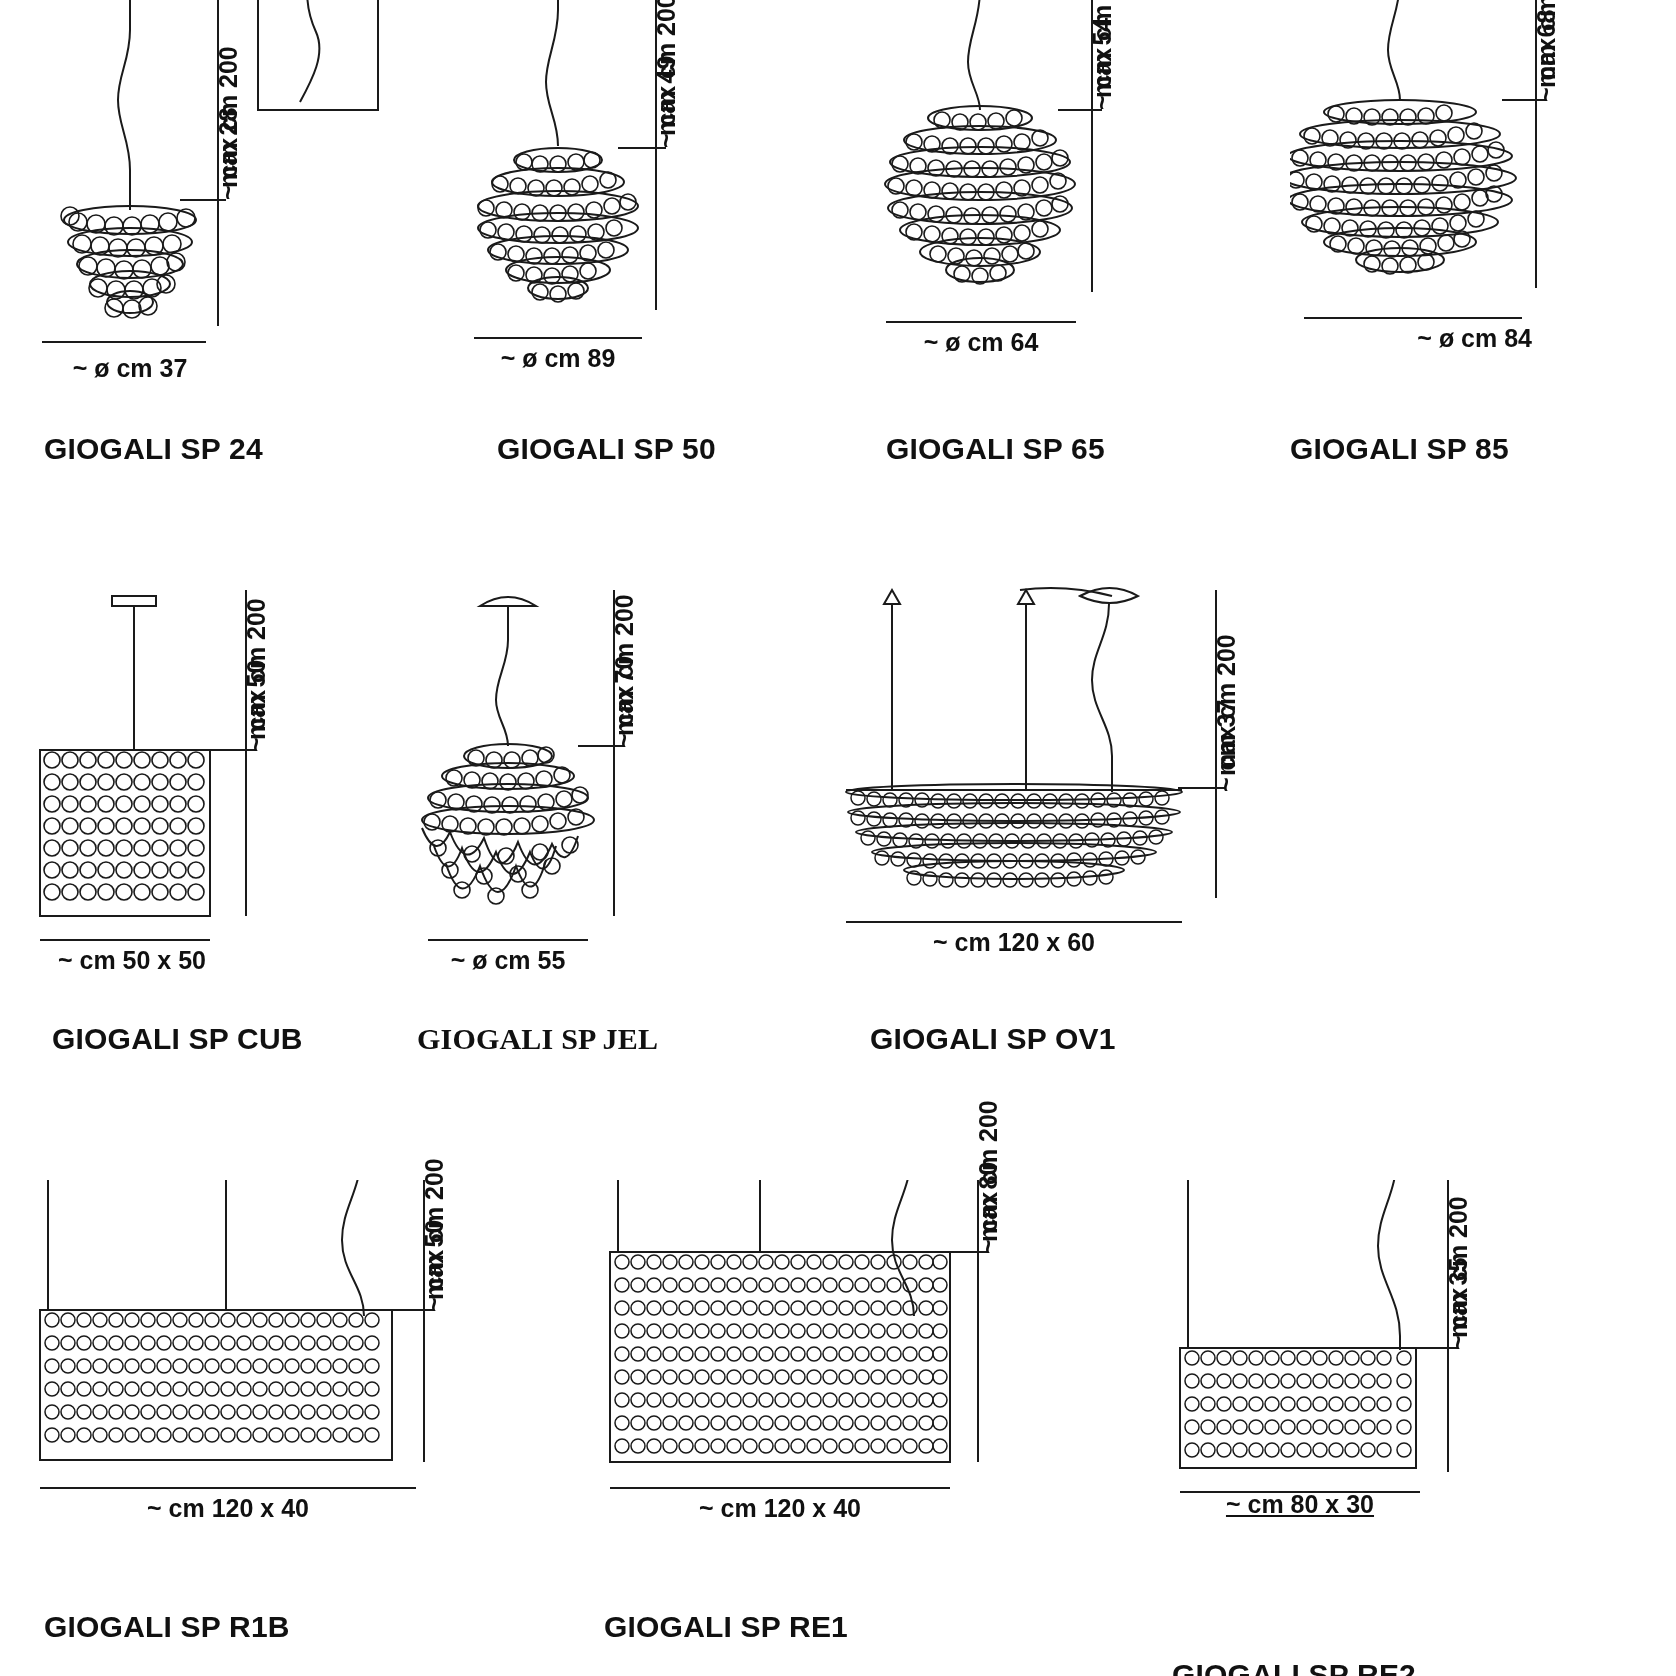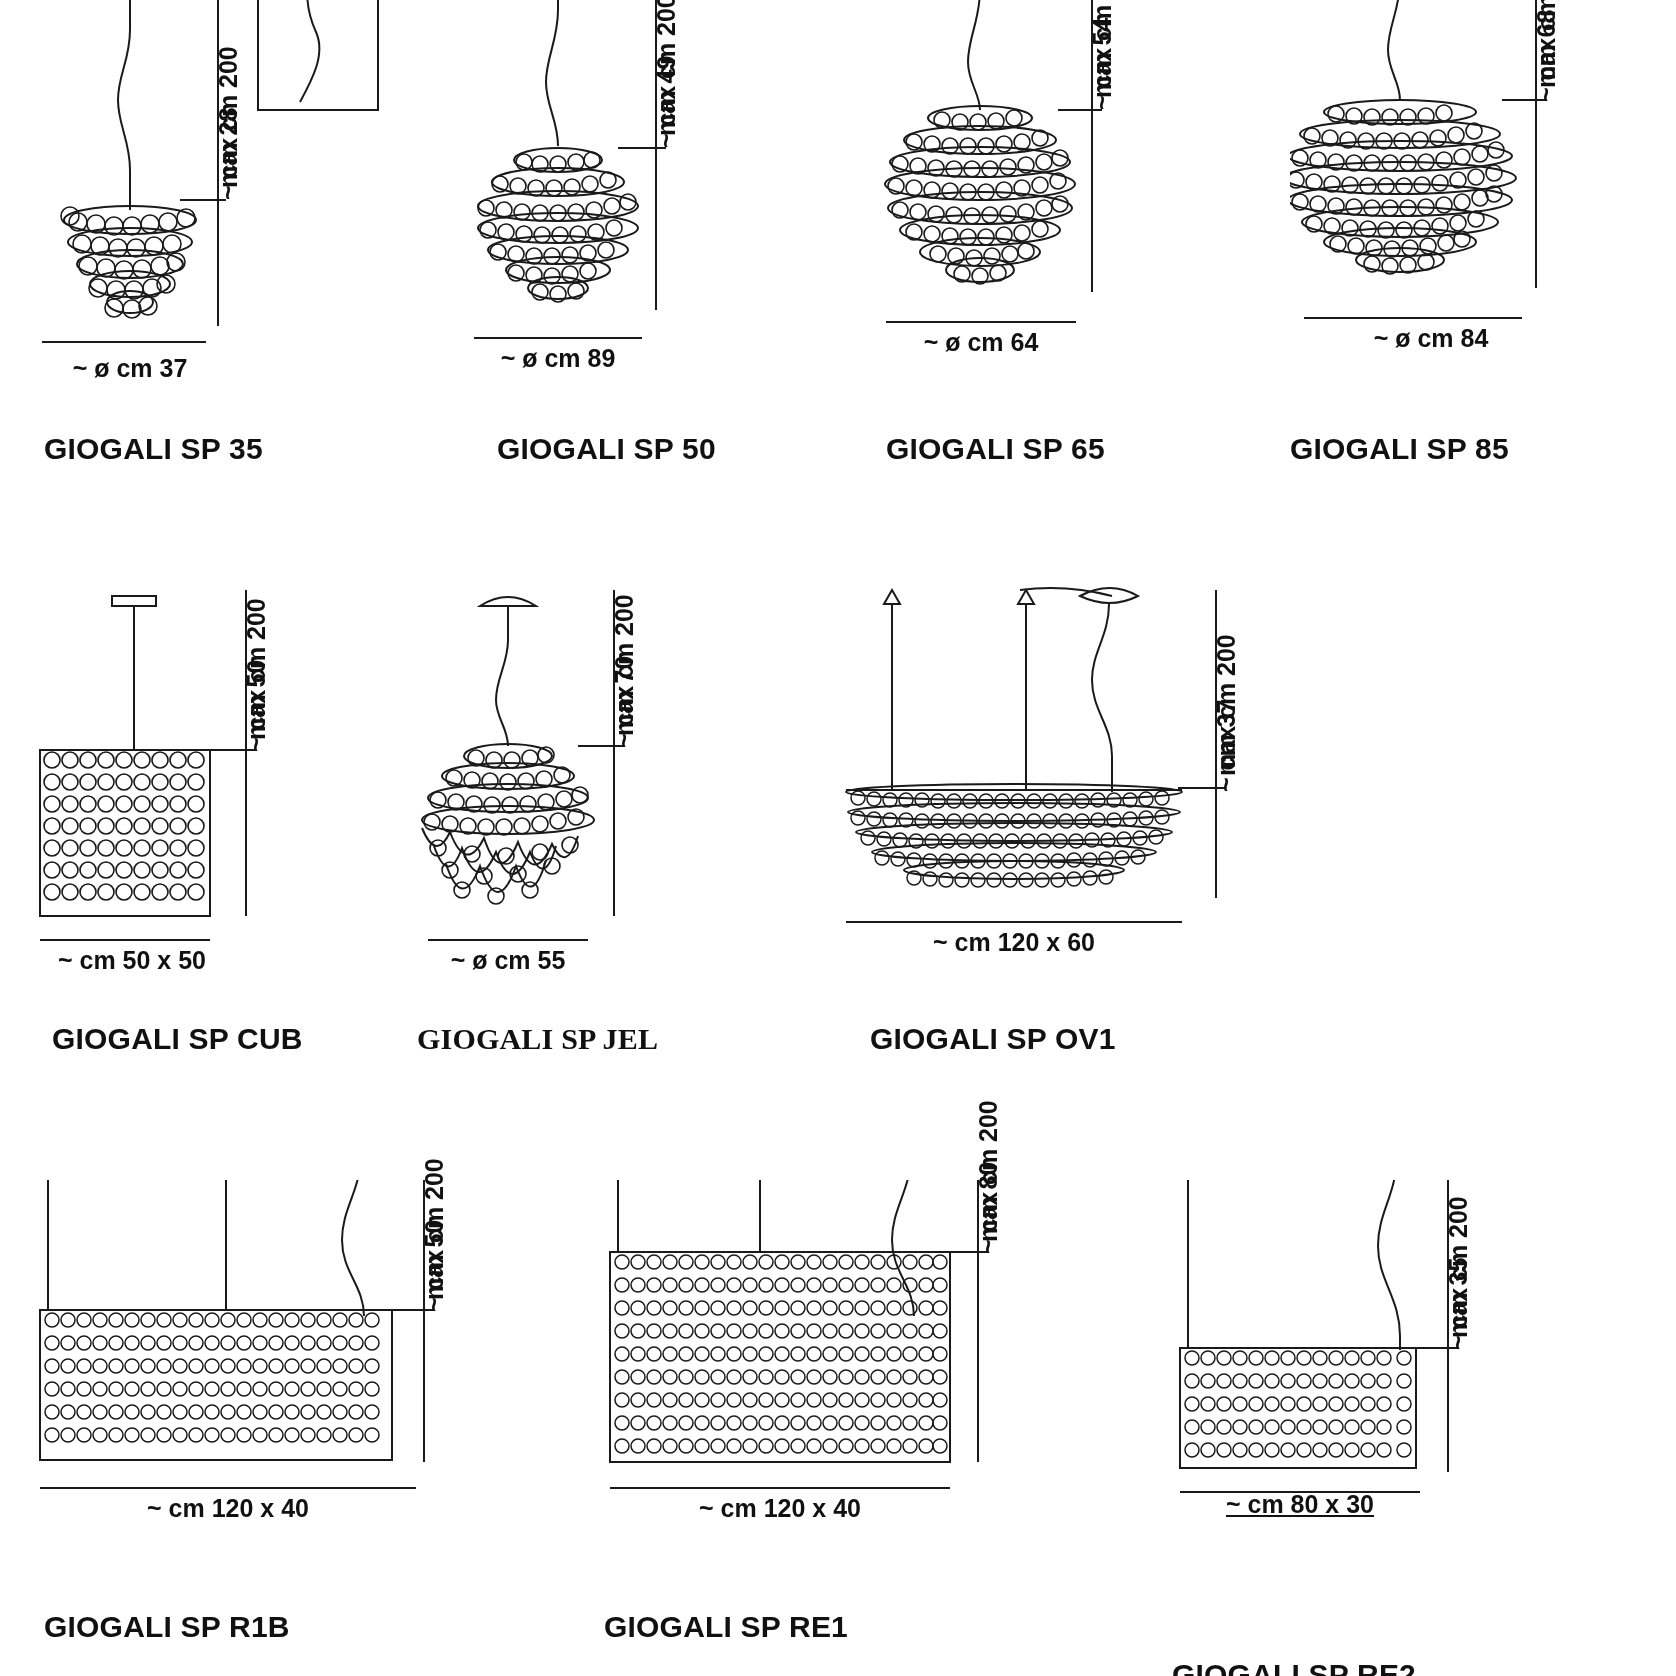--- a/index.html
+++ b/index.html
@@ -133,21 +133,21 @@
             <path d="M188 -140 L188 356" stroke-width="2"></path>
             <path d="M150 230 L196 230" stroke-width="2"></path>
 
             <path d="M12 372 L176 372" stroke-width="2"></path>
           </g>
         </svg>
       </div>
       <div class="dim vert" style="left:184px;top:230px;">~ cm 28</div>
       <div class="dim vert" style="left:184px;top:218px;">max cm 200</div>
       <div class="dim-h" style="left:12px;top:378px;width:176px;margin-top:6px;">~ ø cm 37</div>
-      <div class="model-name" style="left:14px;top:462px;">GIOGALI SP 35</div>
+      <div class="model-name" style="left:14px;top:462px;">GIOGALI SP 24</div>
     </div>
 
     <div class="cell" style="left:440px;width:380px;">
       <div class="drawing">
         <svg width="380" height="420" viewBox="0 0 380 420">
           <g stroke="#1a1a1a" fill="none" stroke-width="2">
             <path d="M118 0 L118 40 C118 70 106 88 106 112 C106 136 118 150 118 176"></path>
             <g>
               <ellipse cx="118" cy="190" rx="44" ry="12"></ellipse>
               <ellipse cx="118" cy="212" rx="66" ry="14"></ellipse>
@@ -397,21 +397,21 @@
                 <circle cx="136" cy="292" r="8"></circle>
             </g>
             <path d="M246 -180 L246 318" stroke-width="2"></path>
             <path d="M212 130 L256 130" stroke-width="2"></path>
             <path d="M14 348 L232 348" stroke-width="2"></path>
           </g>
         </svg>
       </div>
       <div class="dim vert" style="left:242px;top:132px;">~ cm 68</div>
       <div class="dim vert" style="left:242px;top:118px;">max cm 200</div>
-      <div class="dim-h" style="left:32px;top:354px;width:218px;">~ ø cm 84</div>
+      <div class="dim-h" style="left:24px;top:354px;width:218px;text-align:right;">~ ø cm 84</div>
       <div class="model-name" style="left:0px;top:462px;">GIOGALI SP 85</div>
     </div>
   </div>
 
   <div class="row row-2">
 
     <div class="cell" style="left:30px;width:380px;">
       <div class="drawing">
         <svg width="380" height="400" viewBox="0 0 380 400">
           <g stroke="#1a1a1a" fill="none" stroke-width="2">

